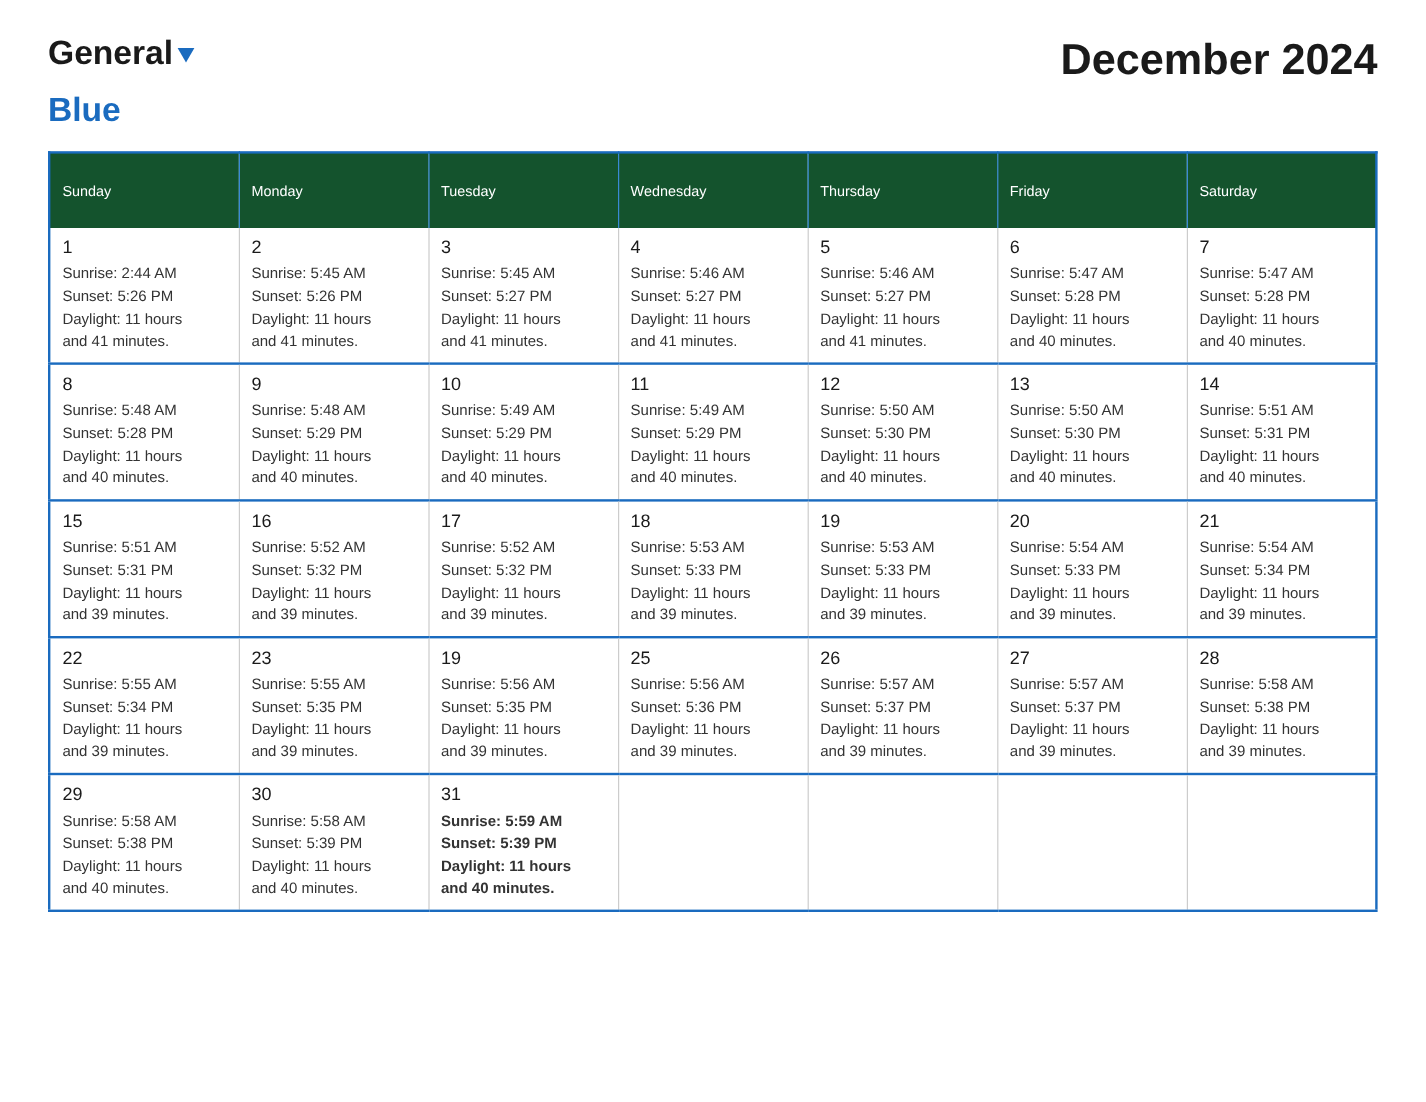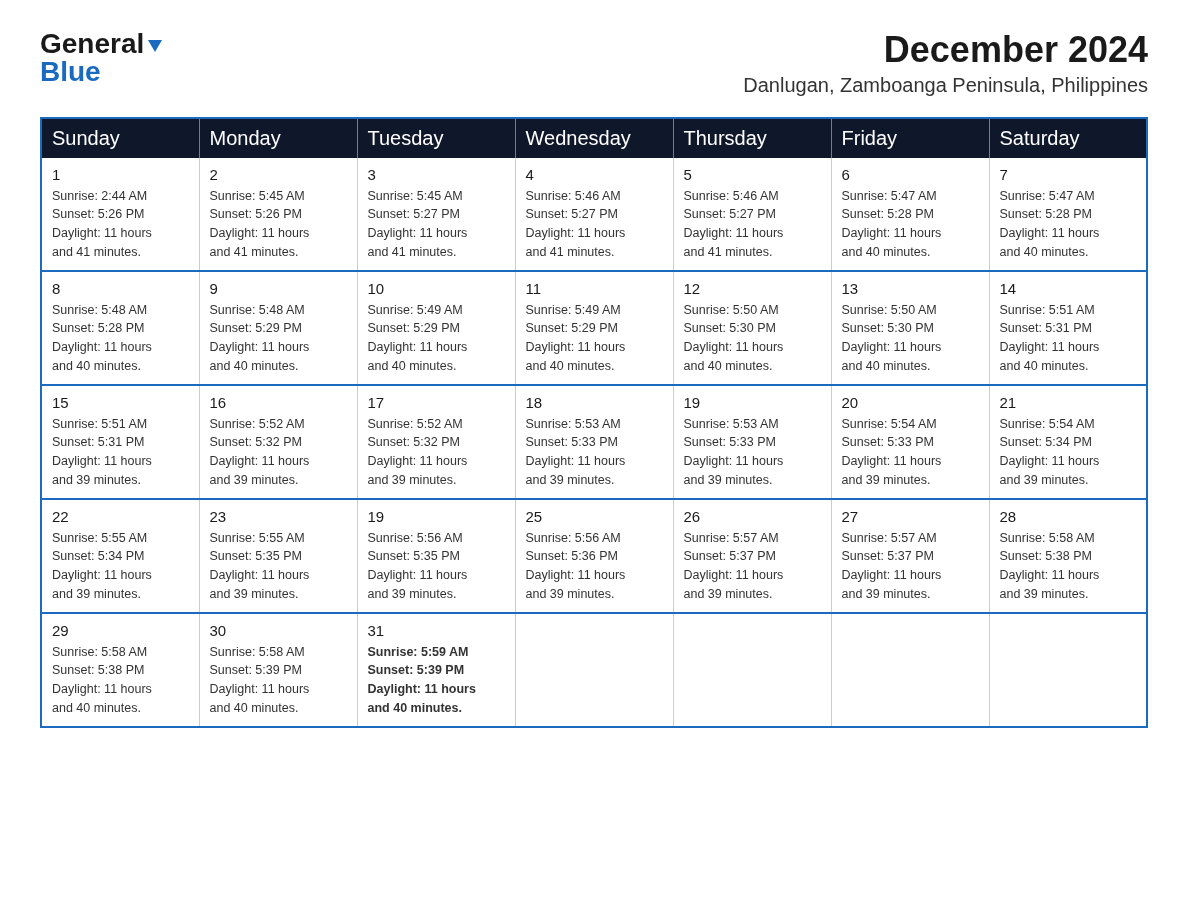--- a/index.html
+++ b/index.html
@@ -13,20 +13,21 @@
     .header-area {
       display: flex;
       justify-content: space-between;
       align-items: flex-start;
       margin-bottom: 20px;
     }
     .logo {
       display: flex;
       flex-direction: column;
       align-items: flex-start;
+      gap: 20px;
     }
     .logo-general {
       font-size: 28px;
       font-weight: bold;
       color: #1a1a1a;
       line-height: 1;
     }
     .logo-blue {
       font-size: 28px;
       font-weight: bold;
@@ -50,25 +51,25 @@
       font-size: 20px;
       color: #333;
       margin-top: 4px;
     }
     .calendar-table {
       width: 100%;
       border-collapse: collapse;
       border: 2px solid #1a6bbf;
     }
     .calendar-table th {
-      background-color: #0f172a;
+      background-color: #14532d;
       color: #fff;
-      padding: 8px 10px;
+      padding: 24px 10px;
       text-align: left;
-      font-size: 20px;
+      font-size: 12px;
       font-weight: normal;
       border-right: 1px solid #3a8ad4;
     }
     .calendar-table th:last-child {
       border-right: none;
     }
     .calendar-table td {
       vertical-align: top;
       padding: 8px 10px;
       border-right: 1px solid #ccc;
@@ -111,21 +112,20 @@
       <svg width="18" height="18" viewBox="0 0 18 18" style="margin-left:2px; margin-top:2px;">
         <polygon points="2,4 16,4 9,16" fill="#1a6bbf"></polygon>
       </svg>
     </div>
     <div>
       <span class="logo-blue">Blue</span>
     </div>
   </div>
   <div class="title-area">
     <div class="month-title">December 2024</div>
-    <div class="location-title">Danlugan, Zamboanga Peninsula, Philippines</div>
   </div>
 </div>
 
 <table class="calendar-table">
   <thead>
     <tr>
       <th>Sunday</th>
       <th>Monday</th>
       <th>Tuesday</th>
       <th>Wednesday</th>

